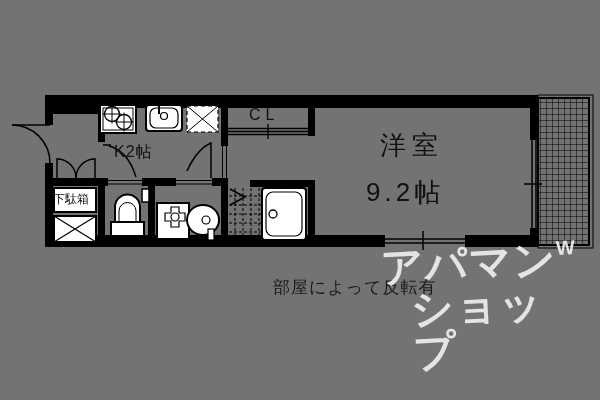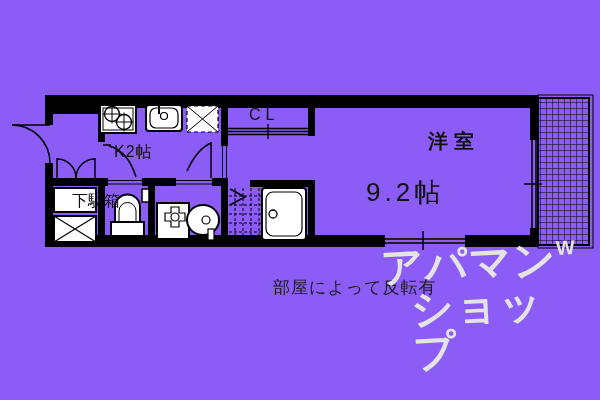--- a/index.html
+++ b/index.html
@@ -1,25 +1,25 @@
 <!DOCTYPE html>
 <html><head>
 <meta charset="utf-8">
 <style>
   html,body{margin:0;padding:0;background:#fff;}
   #stage{
-    position:relative;width:600px;height:400px;background:#8b5cf6;overflow:hidden;
+    position:relative;width:600px;height:400px;background:#737373;overflow:hidden;
     font-family:"Liberation Sans","DejaVu Sans",sans-serif;
   }
   #plan-svg{position:absolute;left:0;top:0;}
   .lbl{position:absolute;color:#111;white-space:nowrap;}
   .lbl-cl{left:249px;top:106px;font-size:16px;letter-spacing:5px;}
   .lbl-kitchen{left:114px;top:142px;font-size:16px;letter-spacing:1px;}
-  .lbl-shoe{left:72px;top:191px;width:42px;font-size:16px;text-align:left;letter-spacing:0;}
-  .lbl-room{left:380px;top:128px;font-size:20px;letter-spacing:6px;font-weight:700;margin-left:48px;}
+  .lbl-shoe{left:50px;top:191px;width:42px;font-size:12px;text-align:center;letter-spacing:0;}
+  .lbl-room{left:380px;top:128px;font-size:26px;letter-spacing:6px;font-weight:400;}
   .lbl-size{left:366px;top:175px;font-size:26px;letter-spacing:4px;font-weight:400;}
   .lbl-caption{left:236px;top:276px;font-size:17px;letter-spacing:1px;color:#1a1a1a;margin-left:37px;}
   .watermark{
     position:absolute;left:383px;top:242px;width:200px;
     transform:rotate(-3deg);
     font-weight:700;line-height:1.02;
   }
   .wm-line1,.wm-line2{font-size:42px;letter-spacing:1px;}
   .wm-line2{margin-left:28px;}
   .wm-mark{font-size:20px;vertical-align:18px;letter-spacing:0;}

